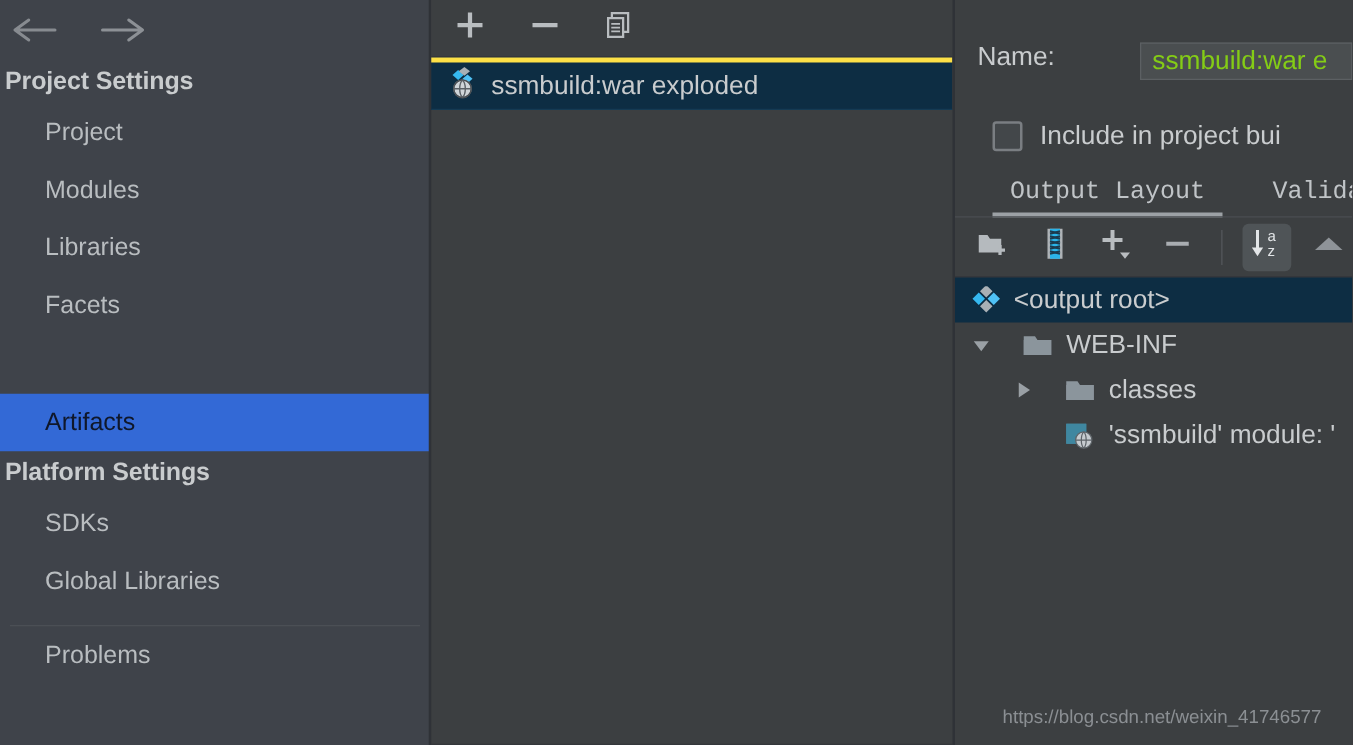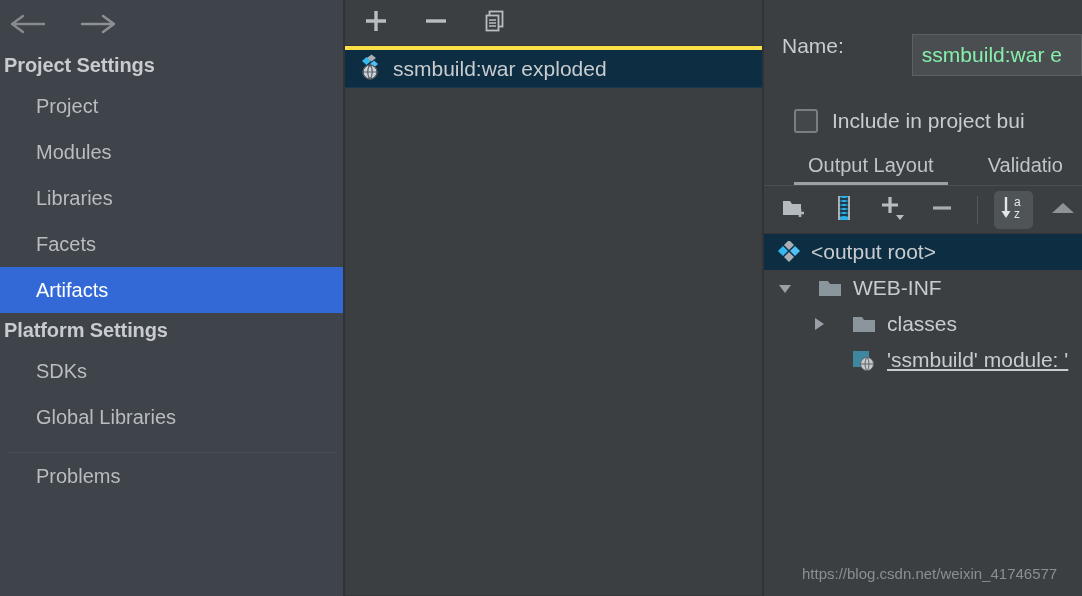--- a/index.html
+++ b/index.html
@@ -38,21 +38,22 @@
   }
   .side-item {
     font-size:20px;
     color:#b9bdc0;
     padding:10px 0 10px 36px;
     line-height:26px;
     white-space:nowrap;
   }
   .side-item.selected {
     background:#3369d6;
-    color:#ffffff;
+    color:#0f172a;
+    margin-top:48px;
   }
   .side-divider {
     height:1px; background:#4b4f55;
     margin:12px 8px 0 8px;
   }
   .sidebar-right-edge {
     position:absolute; top:0; right:0; width:1px; height:596px;
     background:#2f3237;
   }
 
@@ -108,24 +109,24 @@
     padding-left:18px;
     white-space:nowrap;
     gap:44px;
   }
   .field-label {
     font-size:21px; color:#c9ccce;
   }
   .text-input {
     background:#4a4e50;
     border:1px solid #5c6063;
-    color:#86efac;
+    color:#84cc16;
     font-size:21px;
     font-family:"Liberation Sans", sans-serif;
-    padding:8px 9px;
+    padding:2px 9px;
     white-space:nowrap;
     overflow:hidden;
   }
   .name-row { margin-top:34px; }
   .name-input { width:230px; margin-left:24px; }
   .outdir-row { margin-top:53px; }
   .outdir-input { width:120px; margin-left:18px; }
 
   .checkbox-row {
     display:flex; align-items:center;
@@ -144,20 +145,21 @@
   .tabs {
     display:flex; align-items:flex-end;
     margin-top:19px; padding-left:30px; gap:26px;
     position:relative;
   }
   .tab {
     font-size:20px; color:#c0c4c7;
     padding:2px 14px 9px 14px;
     white-space:nowrap;
     position:relative;
+    font-family:Liberation Mono, monospace;
   }
   .tab.active::after {
     content:""; position:absolute;
     left:0; right:0; bottom:0; height:4px;
     background:#9ca1a5;
   }
   .tabs-underline {
     position:absolute; left:0; right:0; bottom:0; height:1px;
     background:#4a4e52;
   }
@@ -421,21 +423,21 @@
         <span class="folder-ico">
           <svg width="26" height="22" viewBox="0 0 26 22">
             <path d="M1 4 L10 4 L12 7 L23 7 L23 19 L1 19 Z" fill="#8b959c"></path>
             <path d="M1 7 L23 7 L23 19 L1 19 Z" fill="#8b959c"></path>
           </svg>
         </span>
         <span class="node-label">classes</span>
       </div>
 
 
-      <div class="tree-row" style="padding-left:44px;text-decoration:underline;">
+      <div class="tree-row" style="padding-left:44px;">
         <span class="tri-spacer"></span>
         <span class="tri-spacer"></span>
         <span class="folder-ico">
           <svg width="26" height="24" viewBox="0 0 26 24">
             <rect x="1" y="2" width="16" height="16" fill="#4a90a8"></rect>
             <rect x="1" y="2" width="16" height="16" fill="#3f87a0"></rect>
             <circle cx="15" cy="15" r="6.5" fill="#c6cbcf" stroke="#5e6469" stroke-width="1"></circle>
             <path d="M8.5 15 H21.5 M15 8.5 C12.4 11 12.4 19 15 21.5 M15 8.5 C17.6 11 17.6 19 15 21.5" stroke="#5e6469" stroke-width="1" fill="none"></path>
           </svg>
         </span>

